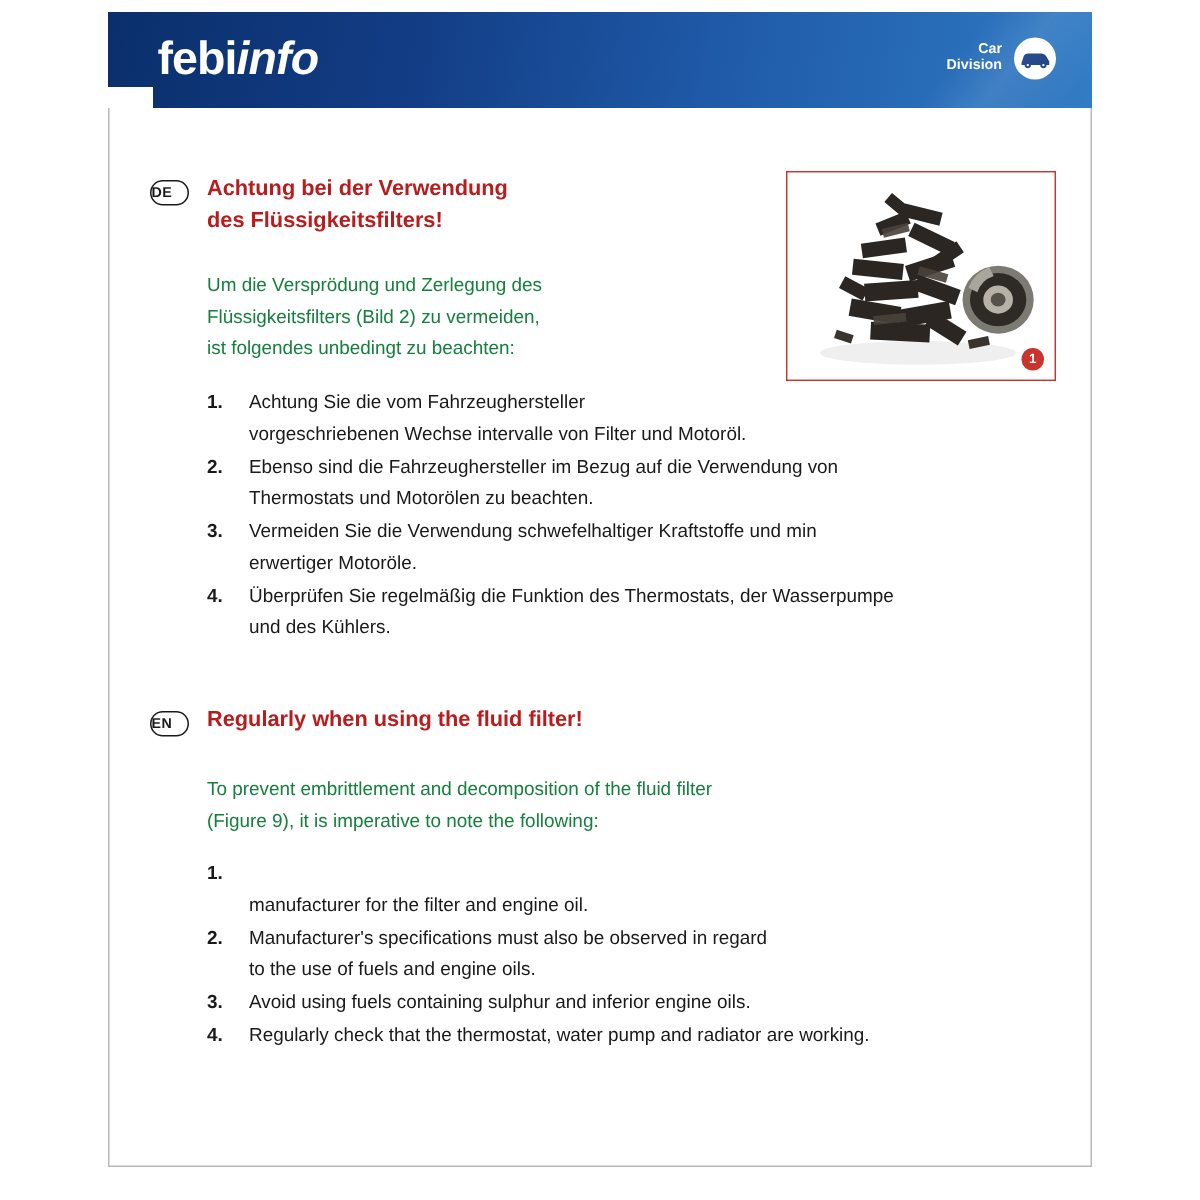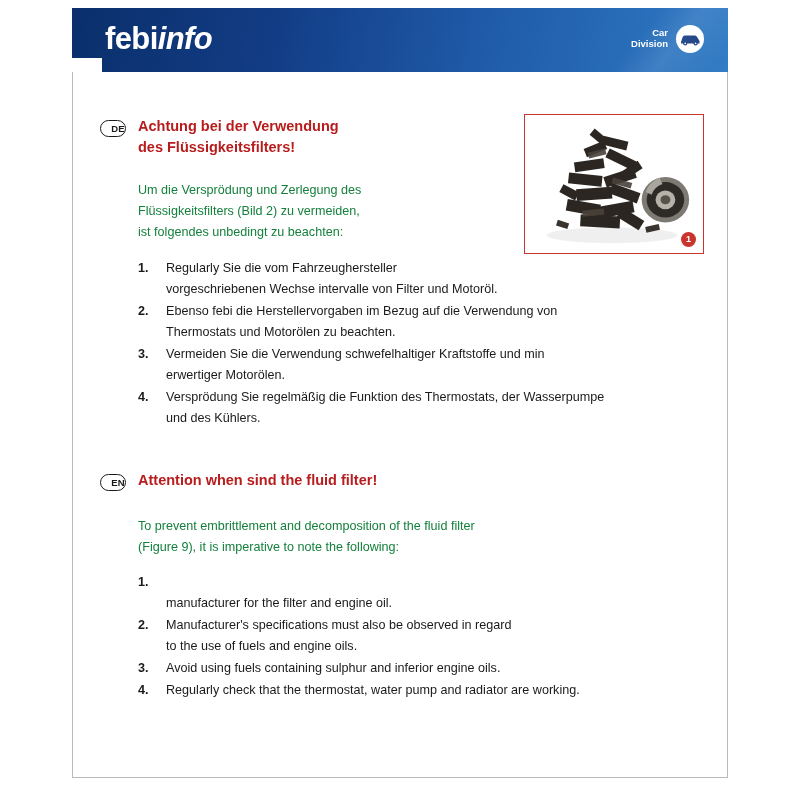--- a/index.html
+++ b/index.html
@@ -108,21 +108,21 @@
     height: 706px;
   }
   .lang-badge {
     position: absolute;
     width: 26px;
     height: 17px;
     border: 1.3px solid #1a1a1a;
     border-radius: 9px;
     font-size: 9.5px;
     line-height: 15px;
-    text-align: right;
+    text-align: left;
     font-weight: bold;
     letter-spacing: 0.3px;
     color: #1a1a1a;
     box-sizing: border-box;
   }
   .sec-title {
     position: absolute;
     font-size: 14.5px;
     font-weight: bold;
     line-height: 21px;
@@ -274,43 +274,43 @@
       <div>des Flüssigkeitsfilters!</div>
     </div>
     <div class="intro" id="de-intro">
       <div>Um die Versprödung und Zerlegung des</div>
       <div>Flüssigkeitsfilters (Bild 2) zu vermeiden,</div>
       <div>ist folgendes unbedingt zu beachten:</div>
     </div>
     <ul class="list" id="de-list">
       <li>
         <span class="num">1.</span>
-        <span>Regularly Sie die vom Fahrzeughersteller</span><br>
+        <span>Achtung Sie die vom Fahrzeughersteller</span><br>
         <span>vorgeschriebenen Wechse intervalle von Filter und Motoröl.</span>
       </li>
       <li>
         <span class="num">2.</span>
-        <span>Ebenso febi die Herstellervorgaben im Bezug auf die Verwendung von</span><br>
+        <span>Ebenso sind die Fahrzeughersteller im Bezug auf die Verwendung von</span><br>
         <span>Thermostats und Motorölen zu beachten.</span>
       </li>
       <li>
         <span class="num">3.</span>
         <span>Vermeiden Sie die Verwendung schwefelhaltiger Kraftstoffe und min</span><br>
-        <span>erwertiger Motorölen.</span>
+        <span>erwertiger Motoröle.</span>
       </li>
       <li>
         <span class="num">4.</span>
-        <span>Versprödung Sie regelmäßig die Funktion des Thermostats, der Wasserpumpe</span><br>
+        <span>Überprüfen Sie regelmäßig die Funktion des Thermostats, der Wasserpumpe</span><br>
         <span>und des Kühlers.</span>
       </li>
     </ul>
 
     <div class="lang-badge" id="en-badge">EN</div>
     <div class="sec-title" id="en-title">
-      <div>Attention when sind the fluid filter!</div>
+      <div>Regularly when using the fluid filter!</div>
     </div>
     <div class="intro" id="en-intro">
       <div>To prevent embrittlement and decomposition of the fluid filter</div>
       <div>(Figure 9), it is imperative to note the following:</div>
     </div>
     <ul class="list" id="en-list">
       <li>
         <span class="num">1.</span>
         <br>
         <span>manufacturer for the filter and engine oil.</span>

